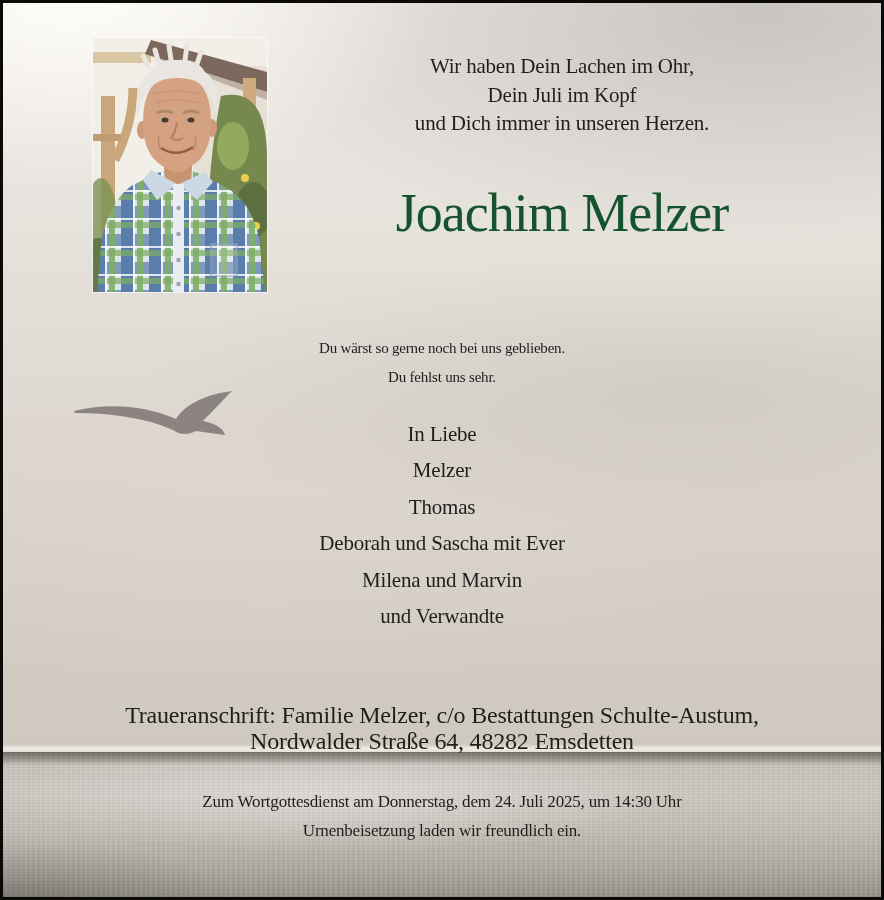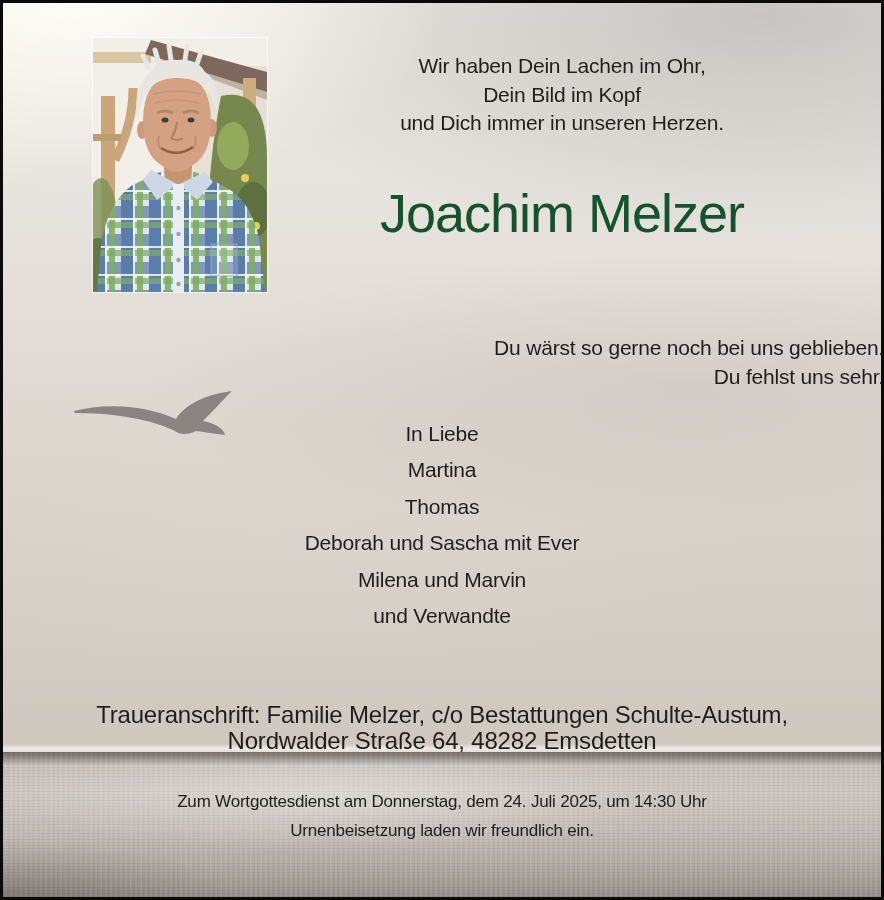--- a/index.html
+++ b/index.html
@@ -1,21 +1,21 @@
 <!DOCTYPE html>
 <html><head>
 <meta charset="utf-8">
 <style>
   html,body{margin:0;padding:0;background:#555;}
   .page{
     position:relative;
     width:884px;height:900px;
     margin:0 auto;
     overflow:hidden;
-    font-family:Liberation Sans, sans-serif;
+    font-family:Liberation Serif, serif;
     color:#201e1b;
     background:#d8d3cc;
   }
   
   .sky{
     position:absolute;left:0;top:0;width:884px;height:752px;
     background:
       radial-gradient(70% 42% at 8% 0%, rgba(255,253,248,.95), rgba(255,253,248,0) 60%),
       radial-gradient(120% 55% at 86% 2%, rgba(148,146,145,.42), rgba(148,146,145,0) 55%),
       radial-gradient(95% 28% at 78% 52%, rgba(162,156,150,.22), rgba(162,156,150,0) 65%),
@@ -50,21 +50,21 @@
     position:absolute;left:93px;top:38px;width:174px;height:254px;
     box-shadow:0 0 0 1px rgba(255,255,255,.6);
     overflow:hidden;
   }
   .photo svg{display:block;}
   
   .txt{position:absolute;text-align:center;white-space:nowrap;}
   .verse{left:267px;top:52px;width:590px;font-size:21px;line-height:28.5px;letter-spacing:-.2px;}
   .name{left:267px;top:186px;width:590px;font-size:54px;line-height:54px;letter-spacing:-1px;color:#14532d;}
   .dates{left:267px;top:247px;width:590px;display:flex;justify-content:center;gap:38px;font-size:21px;}
-  .farewell{left:0;top:334px;width:884px;font-size:21px;line-height:28.5px;letter-spacing:-.2px;text-align:right;}
+  .farewell{left:0;top:334px;width:884px;font-size:15px;line-height:28.5px;letter-spacing:-.2px;}
   .mourners{left:0;top:416px;width:884px;font-size:21px;line-height:36.4px;letter-spacing:-.2px;}
   .address{left:0;top:702px;width:884px;font-size:24px;line-height:26px;letter-spacing:-.2px;}
   .service{left:0;top:788px;width:884px;font-size:17px;line-height:28.8px;letter-spacing:-.2px;}
   
   .bird{position:absolute;left:72px;top:390px;width:192px;height:54px;}
 </style>
 </head>
 <body>
 
 <div class="page">
@@ -131,21 +131,21 @@
       <ellipse cx="72" cy="82" rx="3.5" ry="2.5" fill="#463b33"></ellipse>
       <ellipse cx="98" cy="82" rx="3.5" ry="2.5" fill="#463b33"></ellipse>
       <path d="M84,84 Q82,96 78,100 Q84,104 90,100" stroke="#b5805f" stroke-width="2" fill="none"></path>
       <path d="M68,110 Q84,120 100,109" stroke="#8f5f44" stroke-width="2.5" fill="none"></path>
       <path d="M66,98 Q64,106 68,112 M102,98 Q104,106 100,112" stroke="#bc8a68" stroke-width="1.5" fill="none"></path>
     </svg>
   </div>
 
   <div class="txt verse">
     <div>Wir haben Dein Lachen im Ohr,</div>
-    <div>Dein Bild im Kopf</div>
+    <div>Dein Juli im Kopf</div>
     <div>und Dich immer in unseren Herzen.</div>
   </div>
 
   <div class="txt name">Joachim Melzer</div>
   <div class="dates">
     <span>* 21. Dezember 1937</span>
     <span>† 11. Juli 2025</span>
   </div>
 
   <div class="txt farewell">
@@ -154,21 +154,21 @@
   </div>
 
   <div class="bird">
     <svg width="192" height="54" viewBox="0 0 192 54" xmlns="http://www.w3.org/2000/svg">
       <path fill="#8b8480" d="M2,21 C34,13 72,15 104,29 C114,13 136,4 160,1 C149,12 139,23 131,31 C143,33 152,39 153,45 C143,44 133,42 124,41 C116,45 108,45 101,40 C72,27 36,23 3,23 Z"></path>
     </svg>
   </div>
 
   <div class="txt mourners">
     <div>In Liebe</div>
-    <div>Martina</div>
+    <div>Melzer</div>
     <div>Thomas</div>
     <div>Deborah und Sascha mit Ever</div>
     <div>Milena und Marvin</div>
     <div>und Verwandte</div>
   </div>
 
   <div class="txt address">
     <div>Traueranschrift: Familie Melzer, c/o Bestattungen Schulte-Austum,</div>
     <div>Nordwalder Straße 64, 48282 Emsdetten</div>
   </div>

